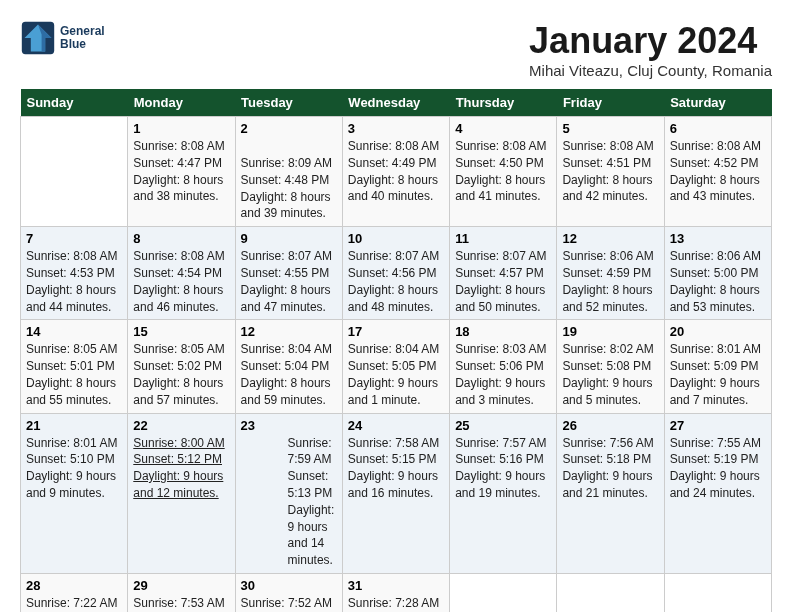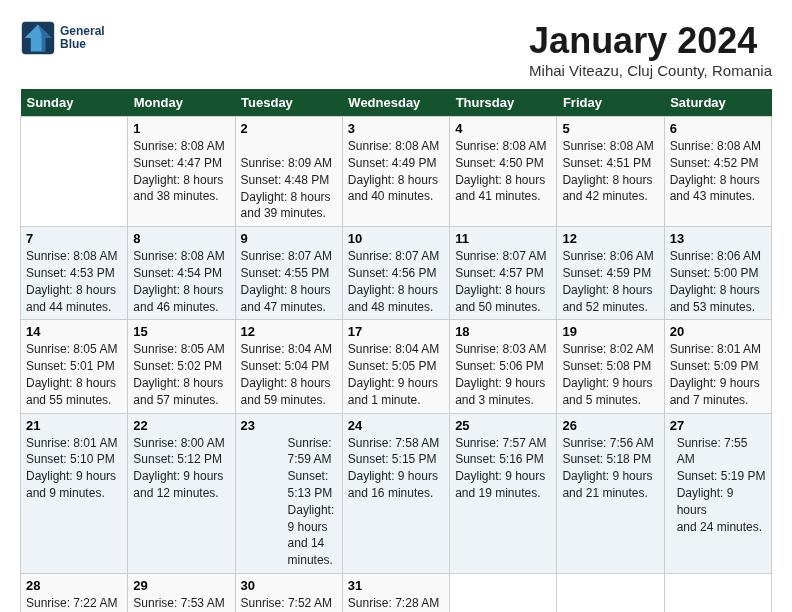--- a/index.html
+++ b/index.html
@@ -267,21 +267,21 @@
       <tr>
         <td>
           <span class="day-number">21</span>
           <div class="day-info" style="white-space: pre-line;">Sunrise: 8:01 AM
 Sunset: 5:10 PM
 Daylight: 9 hours
 and 9 minutes.</div>
         </td>
         <td>
           <span class="day-number">22</span>
-          <div class="day-info" style="white-space: pre-line;">Sunrise: 8:00 AM
+          <div class="day-info" style="white-space: pre-line; text-decoration: underline;">Sunrise: 8:00 AM
 Sunset: 5:12 PM
 Daylight: 9 hours
 and 12 minutes.</div>
         </td>
         <td>
           <span class="day-number">23</span>
           <div class="day-info" style="white-space: pre-line; margin-left: 47px;">Sunrise: 7:59 AM
 Sunset: 5:13 PM
 Daylight: 9 hours
 and 14 minutes.</div>
@@ -302,21 +302,21 @@
         </td>
         <td>
           <span class="day-number">26</span>
           <div class="day-info" style="white-space: pre-line;">Sunrise: 7:56 AM
 Sunset: 5:18 PM
 Daylight: 9 hours
 and 21 minutes.</div>
         </td>
         <td>
           <span class="day-number">27</span>
-          <div class="day-info" style="white-space: pre-line; margin-left: 7px;">Sunrise: 7:55 AM
+          <div class="day-info" style="white-space: pre-line;">Sunrise: 7:55 AM
 Sunset: 5:19 PM
 Daylight: 9 hours
 and 24 minutes.</div>
         </td>
       </tr>
       <tr>
         <td>
           <span class="day-number">28</span>
           <div class="day-info" style="white-space: pre-line;">Sunrise: 7:22 AM
 Sunset: 5:21 PM

